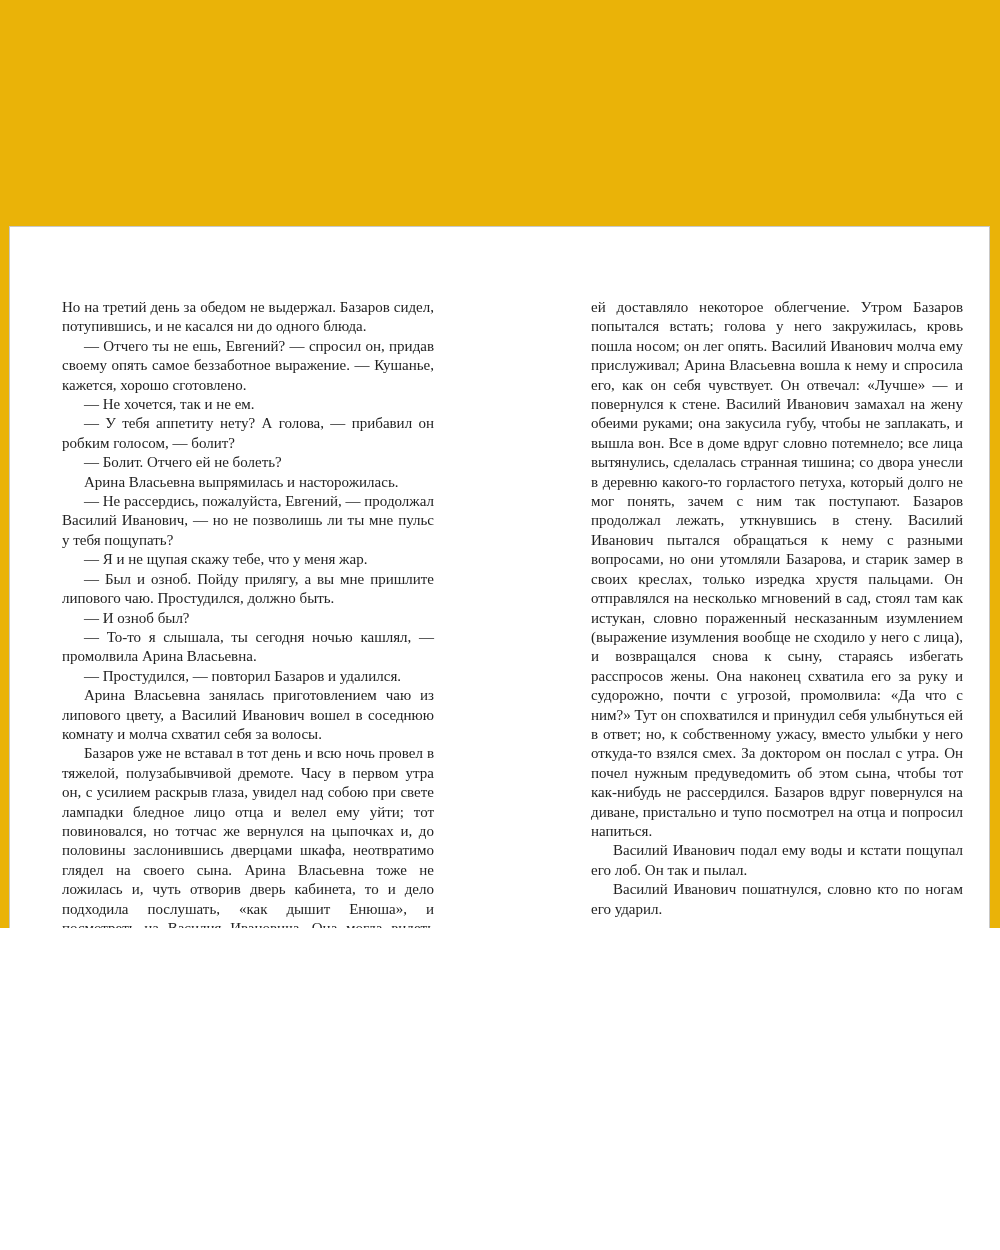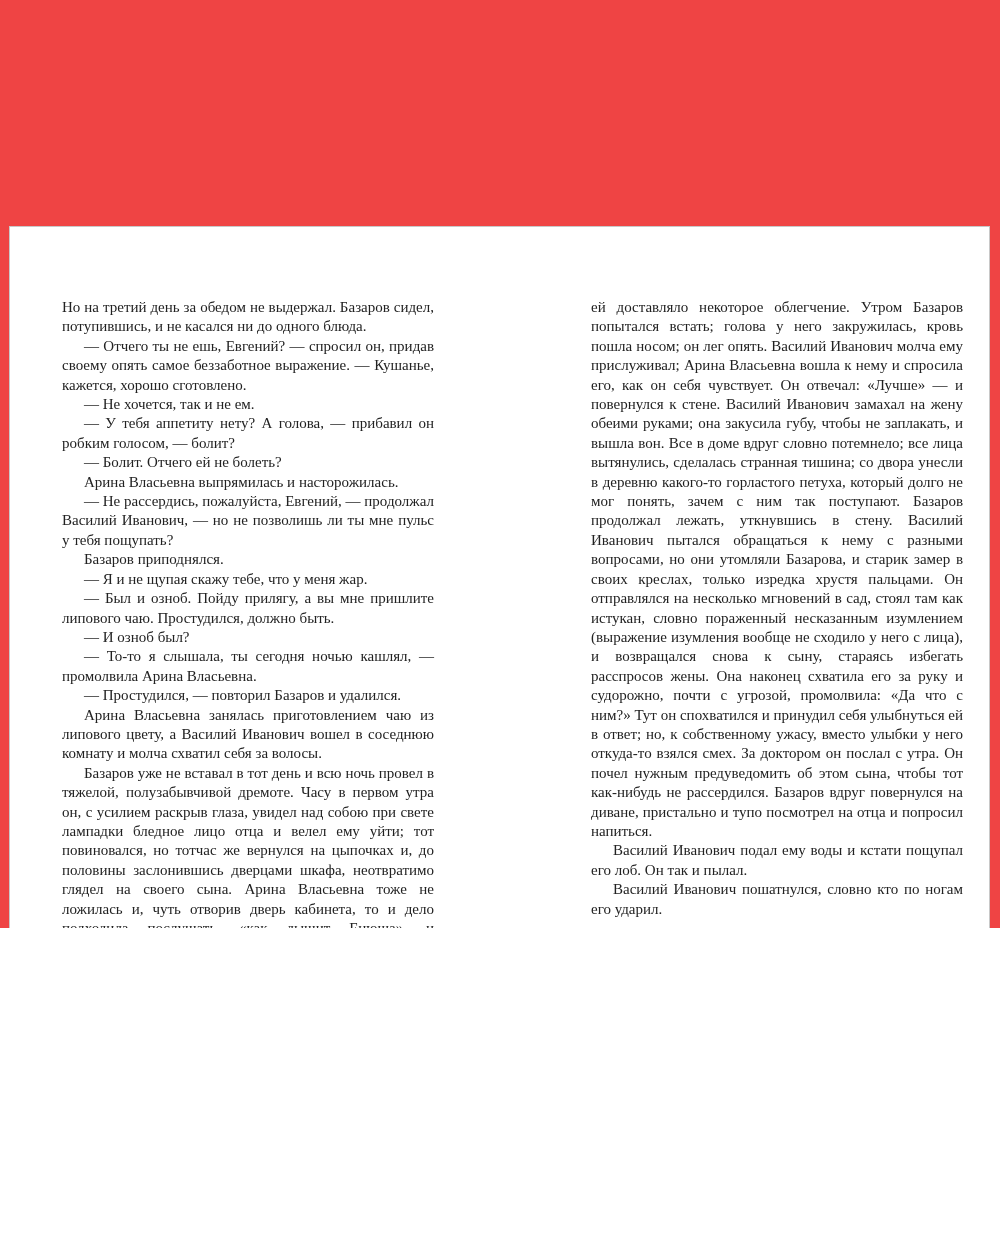--- a/index.html
+++ b/index.html
@@ -7,21 +7,21 @@
     padding: 0;
     background: #ffffff;
     width: 1000px;
     height: 1250px;
     font-family: "Liberation Serif", "DejaVu Serif", serif;
   }
   .canvas {
     position: relative;
     width: 1000px;
     height: 928px;
-    background: #ef4444;
+    background: #eab308;
     overflow: hidden;
   }
   .spread {
     position: absolute;
     left: 9px;
     top: 226px;
     width: 981px;
     height: 788px;
     background: #ffffff;
     border: 1px solid #c8c8c8;
@@ -65,21 +65,20 @@
 
     <div class="page page-left">
       <div class="text-block">
           <p class="para">Но на третий день за обедом не выдержал. Базаров сидел, потупившись, и не касался ни до одного блюда.</p>
           <p class="para indent">— Отчего ты не ешь, Евгений? — спросил он, придав своему опять самое беззаботное выражение. — Кушанье, кажется, хорошо сготовлено.</p>
           <p class="para indent">— Не хочется, так и не ем.</p>
           <p class="para indent">— У тебя аппетиту нету? А голова, — прибавил он робким голосом, — болит?</p>
           <p class="para indent">— Болит. Отчего ей не болеть?</p>
           <p class="para indent">Арина Власьевна выпрямилась и насторожилась.</p>
           <p class="para indent">— Не рассердись, пожалуйста, Евгений, — продолжал Василий Иванович, — но не позволишь ли ты мне пульс у тебя пощупать?</p>
-          <p class="para indent">Базаров приподнялся.</p>
           <p class="para indent">— Я и не щупая скажу тебе, что у меня жар.</p>
           <p class="para indent">— Был и озноб. Пойду прилягу, а вы мне пришлите липового чаю. Простудился, должно быть.</p>
           <p class="para indent">— И озноб был?</p>
           <p class="para indent">— То-то я слышала, ты сегодня ночью кашлял, — промолвила Арина Власьевна.</p>
           <p class="para indent">— Простудился, — повторил Базаров и удалился.</p>
           <p class="para indent">Арина Власьевна занялась приготовлением чаю из липового цвету, а Василий Иванович вошел в соседнюю комнату и молча схватил себя за волосы.</p>
           <p class="para indent">Базаров уже не вставал в тот день и всю ночь провел в тяжелой, полузабывчивой дремоте. Часу в первом утра он, с усилием раскрыв глаза, увидел над собою при свете лампадки бледное лицо отца и велел ему уйти; тот повиновался, но тотчас же вернулся на цыпочках и, до половины заслонившись дверцами шкафа, неотвратимо глядел на своего сына. Арина Власьевна тоже не ложилась и, чуть отворив дверь кабинета, то и дело подходила послушать, «как дышит Енюша», и посмотреть на Василия Ивановича. Она могла видеть одну его неподвижную, сгорбленную спину, но и это</p>
         </div>
     </div>
 

